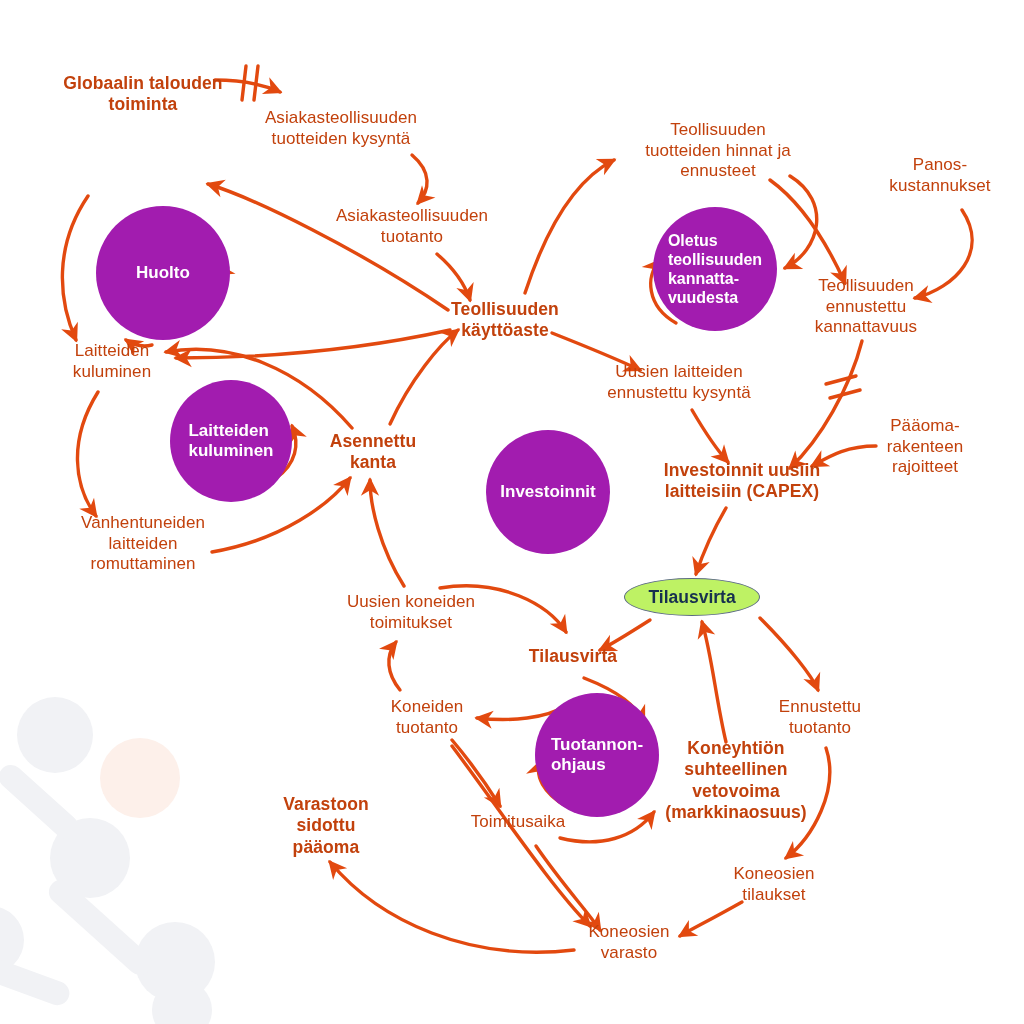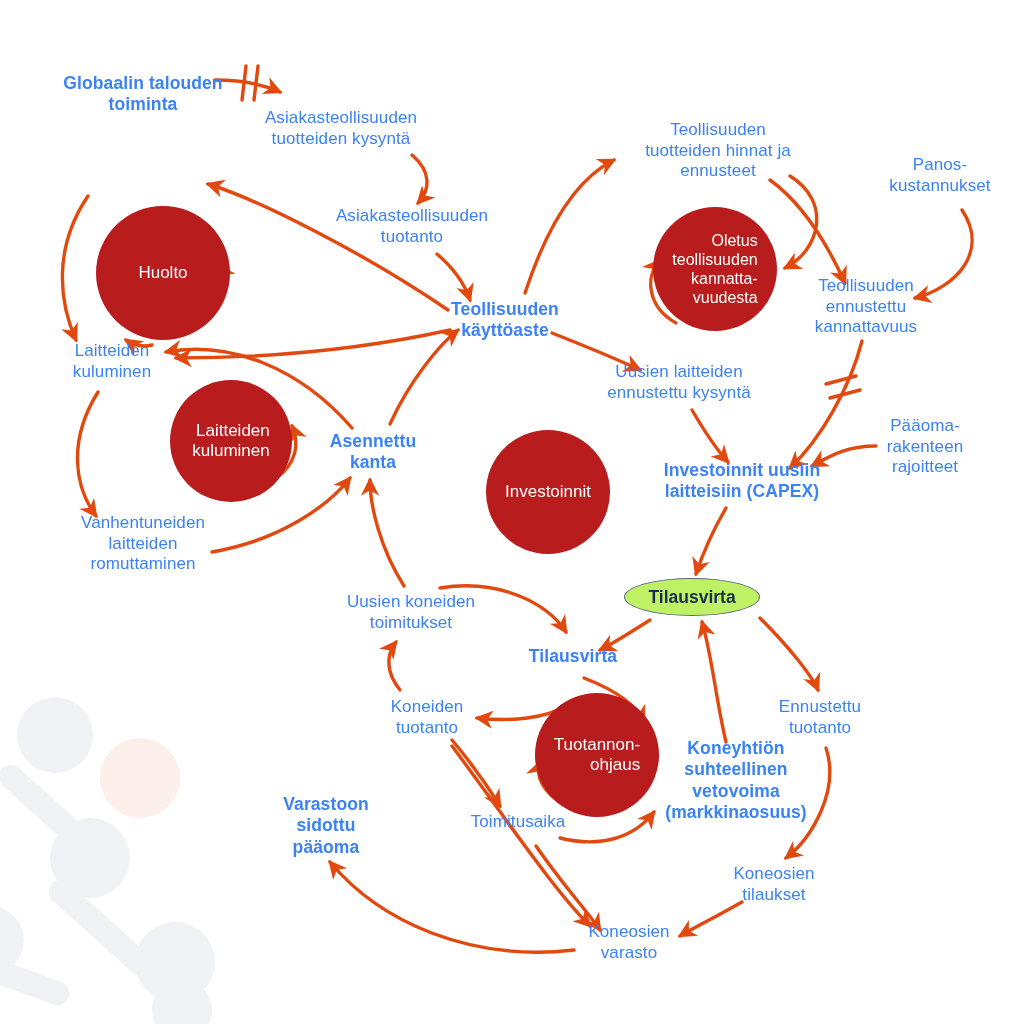--- a/index.html
+++ b/index.html
@@ -8,36 +8,36 @@
     background:#ffffff;
     font-family:"Liberation Sans", sans-serif;
     overflow:hidden;
     position:relative;
   }
   #stage{position:relative;width:1024px;height:1024px;overflow:hidden;background:#fff;}
   #wm{position:absolute;left:0;top:0;width:1024px;height:1024px;pointer-events:none;}
   #edges{position:absolute;left:0;top:0;width:1024px;height:1024px;}
   .node{
     position:absolute;
-    color:#3b82f6;
+    color:#c2410c;
     text-align:center;
     line-height:1.22;
     white-space:pre-line;
     transform:translate(-50%,-50%);
   }
   .plain{font-weight:400;font-size:17px;letter-spacing:.1px;}
   .bold{font-weight:700;font-size:17.5px;letter-spacing:.1px;}
   .stock-circle{
     position:absolute;
     border-radius:50%;
-    background:#b91c1c;
+    background:#a21caf;
     color:#ffffff;
     display:flex;align-items:center;justify-content:center;
-    text-align:right;
-    font-weight:400;
+    text-align:left;
+    font-weight:700;
     font-size:17px;
     line-height:1.2;
     white-space:pre-line;
     transform:translate(-50%,-50%);
     box-sizing:border-box;
   }
   .ellipse-node{
     position:absolute;
     border-radius:50%;
     background:#bef264;

